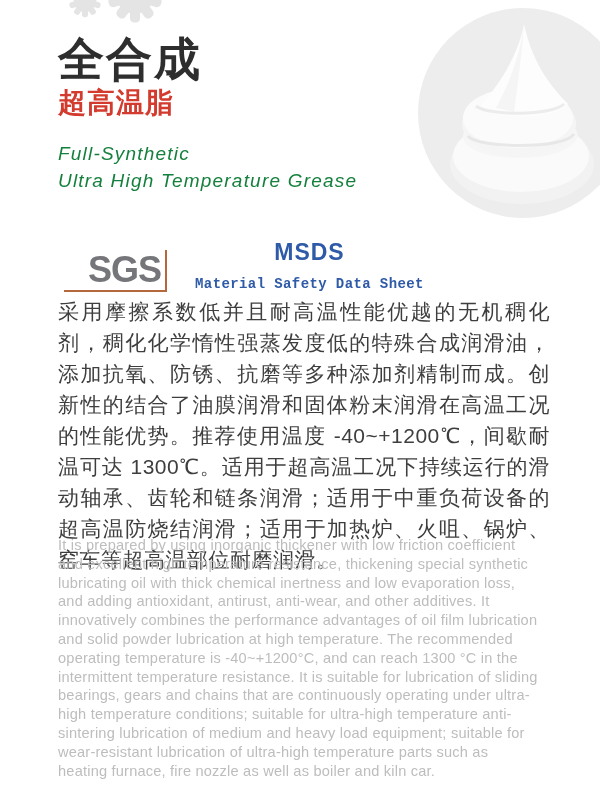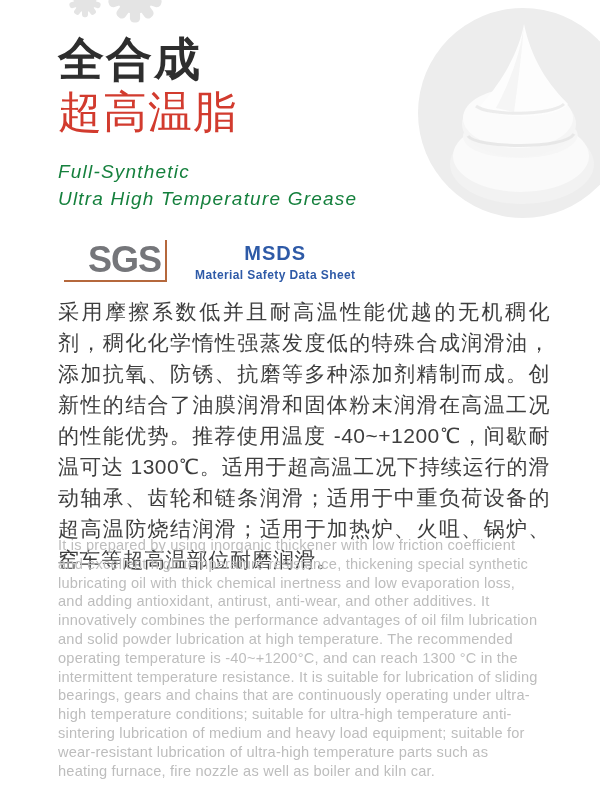--- a/index.html
+++ b/index.html
@@ -33,22 +33,22 @@
   
   .hero { position: absolute; left: 58px; top: 34px; }
   .title-cn {
     font-size: 46px;
     font-weight: 700;
     color: #2e2e2e;
     letter-spacing: 2px;
     line-height: 1.12;
   }
   .title-accent {
-    font-size: 44px;
-    font-weight: 400;
+    font-size: 28px;
+    font-weight: 700;
     color: #d23b2e;
     letter-spacing: 1px;
     line-height: 1.18;
   }
   .subtitle {
     margin-top: 22px;
     font-size: 19px;
     font-style: italic;
     color: #15803d;
     letter-spacing: 1.2px;
@@ -78,32 +78,33 @@
     background: #b5683c;
   }
   .sgs-line-v {
     position: absolute;
     right: 0; top: -2px; bottom: 0;
     width: 2px;
     background: #b5683c;
   }
   .msds-logo { margin-left: 28px; display: flex; flex-direction: column; align-items: center; }
   .msds-text {
-    font-size: 20px;
+    font-size: 23px;
     font-weight: 700;
     color: #2e5aa7;
     letter-spacing: 1px;
     line-height: 0.95;
   }
   .msds-tagline {
-    font-size: 12px;
+    font-size: 14px;
     font-weight: 700;
     color: #2e5aa7;
     letter-spacing: 0.4px;
-    margin-top: 5px;
+    margin-top: 12px;
+    font-family: Liberation Mono, monospace;
   }
   .rohs-logo { margin-left: 26px; }
   .rohs-text {
     font-family: "Liberation Serif", serif;
     font-size: 34px;
     color: #4e5b53;
     letter-spacing: 1px;
     line-height: 1;
   }
 

